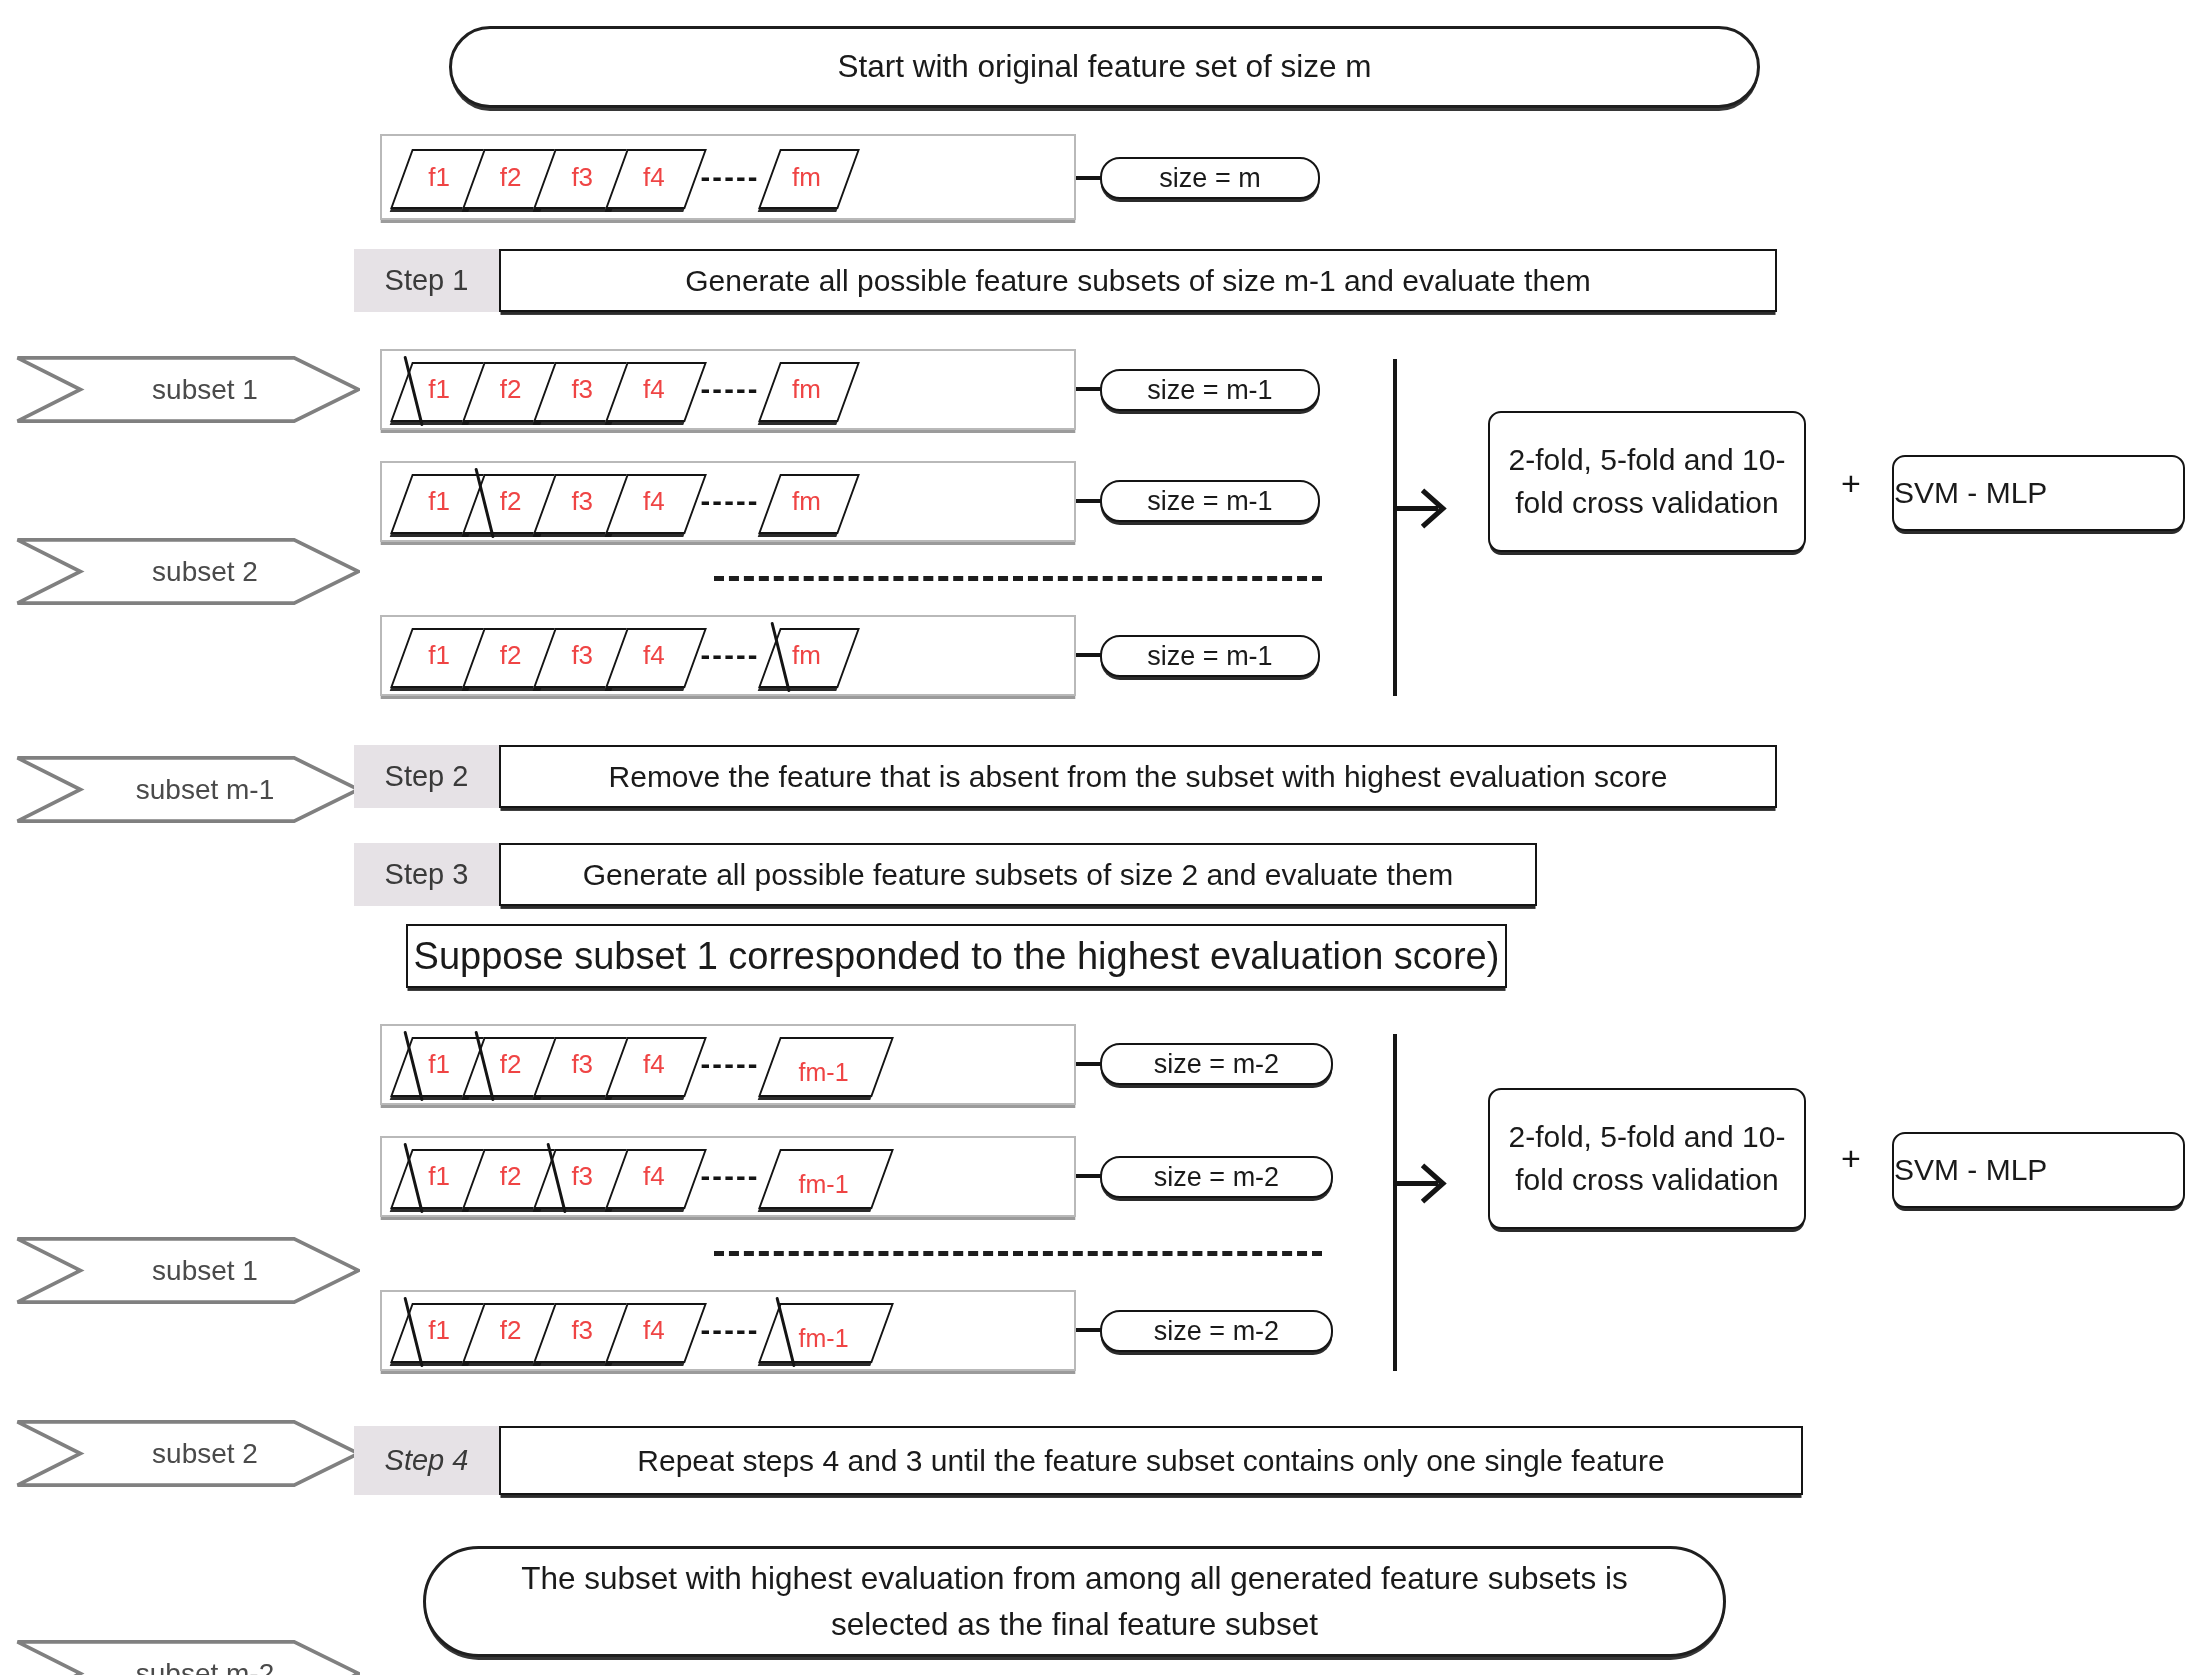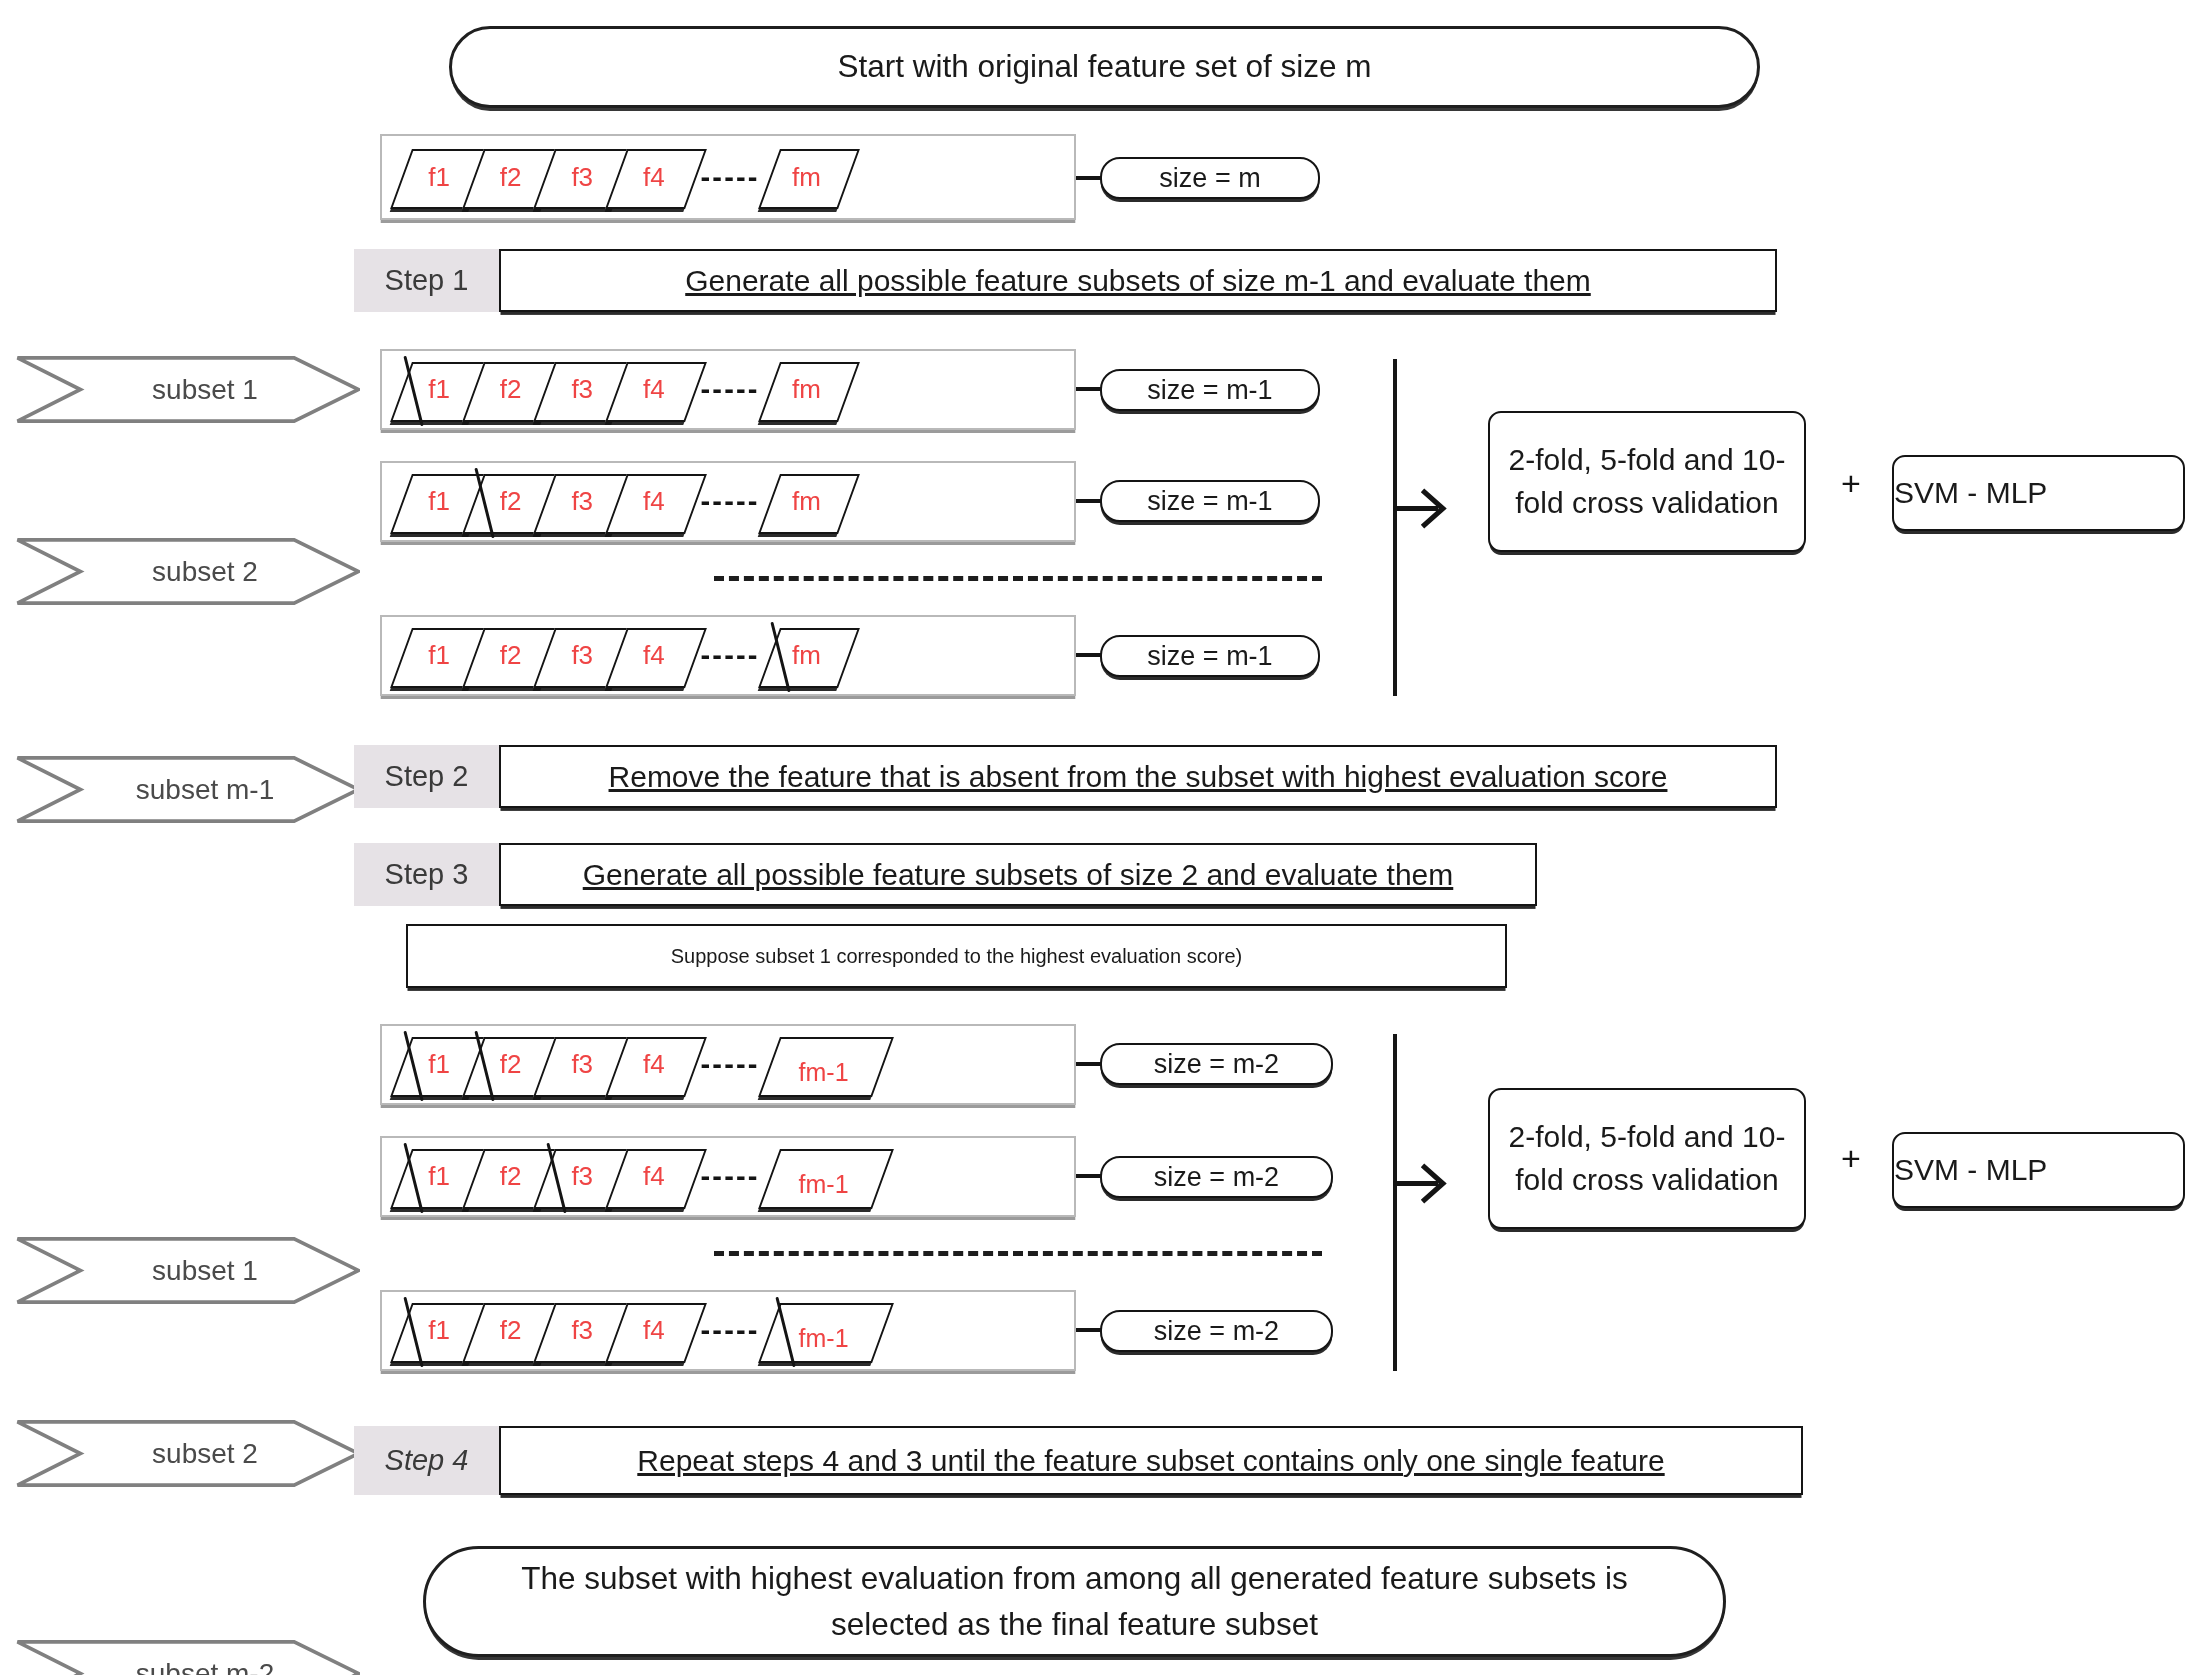--- a/index.html
+++ b/index.html
@@ -19,26 +19,26 @@
   }
 
   
   .step-tag{
     background:#e6e2e6;border:none;display:flex;align-items:center;
     justify-content:center;font-size:29px;color:#3a3a3a;
   }
   .step-box{
     background:#fff;border:2.9px solid #151515;
     display:flex;align-items:center;justify-content:center;text-align:center;
-    font-size:30px;box-shadow:0 4.4px 0 -1.5px rgba(20,20,20,.9);text-decoration:underline;
+    font-size:30px;box-shadow:0 4.4px 0 -1.5px rgba(20,20,20,.9);
   }
   .plain-box{
     background:#fff;border:2.9px solid #151515;
     display:flex;align-items:center;justify-content:center;text-align:center;
-    font-size:20px;box-shadow:0 4.4px 0 -1.5px rgba(20,20,20,.9);
+    font-size:38px;box-shadow:0 4.4px 0 -1.5px rgba(20,20,20,.9);
   }
 
   
   .featwrap{
     background:#fff;border:2.9px solid #b9b9b9;
     box-shadow:0 3.7px 0 -0.7px rgba(150,150,150,.95);
   }
   .featrow{
     position:absolute;left:0;top:0;right:0;bottom:0;
     display:flex;align-items:center;padding-left:19px;

